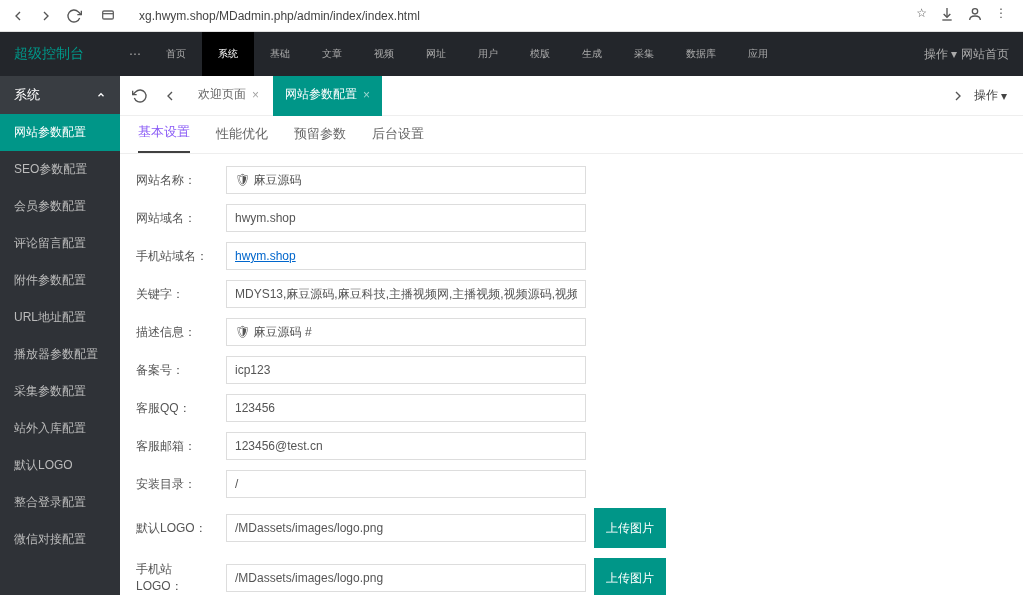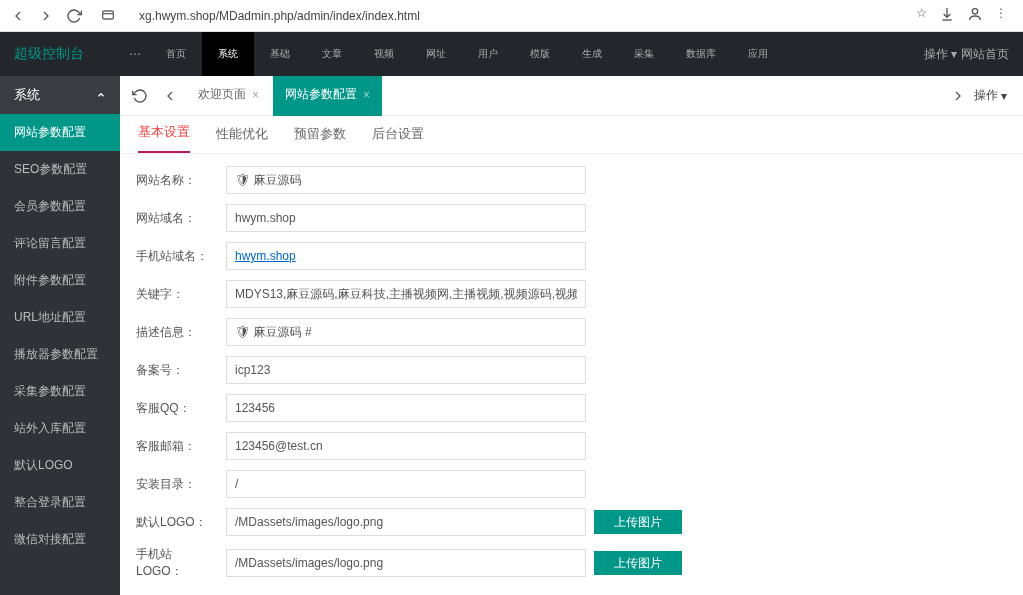--- a/index.html
+++ b/index.html
@@ -35,30 +35,30 @@
 .tabbar .ctrl { width: 28px; height: 28px; display: flex; align-items: center; justify-content: center; color: #555; cursor: pointer; }
 .tabbar .tab { padding: 0 12px; height: 40px; display: flex; align-items: center; gap: 6px; font-size: 12px; border-bottom: 2px solid transparent; cursor: pointer; }
 .tabbar .tab.welcome { color: #666; }
 .tabbar .tab.active { background: #009688; color: #fff; }
 .tabbar .tab .close { font-size: 12px; opacity: 0.6; }
 .tabbar .tabspacer { flex: 1; }
 .tabbar .op { padding-right: 10px; color: #444; display: flex; align-items: center; gap: 3px; cursor: pointer; }
 
 .subtabbar { height: 38px; display: flex; align-items: flex-end; padding: 0 18px; gap: 26px; border-bottom: 1px solid #eee; font-size: 13px; }
 .subtabbar div { padding-bottom: 10px; color: #666; cursor: pointer; }
-.subtabbar div.active { color: #ef4444; border-bottom: 2px solid #be185d; }
+.subtabbar div.active { color: #8b5cf6; border-bottom: 2px solid #404040; }
 
 .form-area { flex: 1; overflow-y: auto; padding: 12px 16px 40px 16px; }
 .frow { display: flex; align-items: center; margin-bottom: 10px; }
 .frow .flabel { width: 90px; font-size: 12px; color: #555; padding-right: 8px; }
 .frow .finput { flex: 0 0 360px; }
 .frow .finput input { width: 100%; height: 28px; border: 1px solid #ddd; padding: 0 8px; font-size: 12px; color: #555; }
 .frow .finput.link input { color: #0066cc; text-decoration: underline; }
 .frow .fbtn { margin-left: 8px; }
-.frow .fbtn button { background: #009688; color: #fff; border: none; height: 24px; padding: 0 20px; font-size: 12px; cursor: pointer; }
+.frow .fbtn button { background: #009688; color: #fff; border: none; height: 40px; padding: 0 12px; font-size: 12px; cursor: pointer; }
 
 .section-title { font-size: 15px; color: #333; padding: 8px 0 10px 32px; }
 
 .chev { width: 10px; height: 10px; }
 </style>
 </head>
 <body>
 
 <div class="browser-bar">
   <div class="nav-btn">

